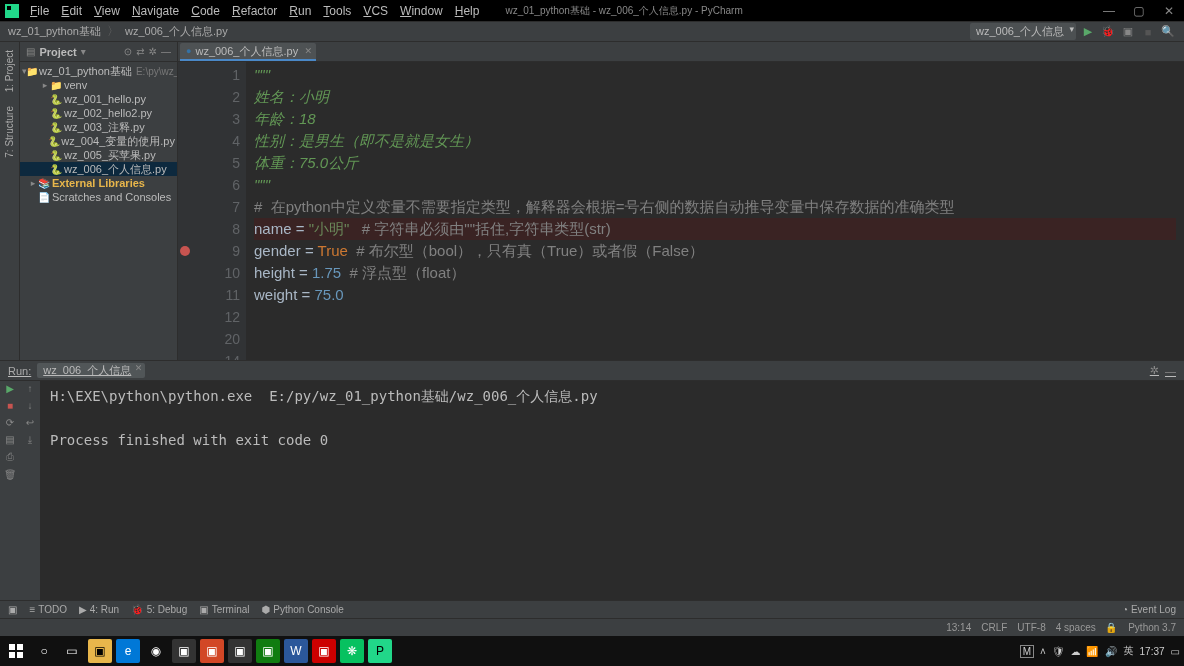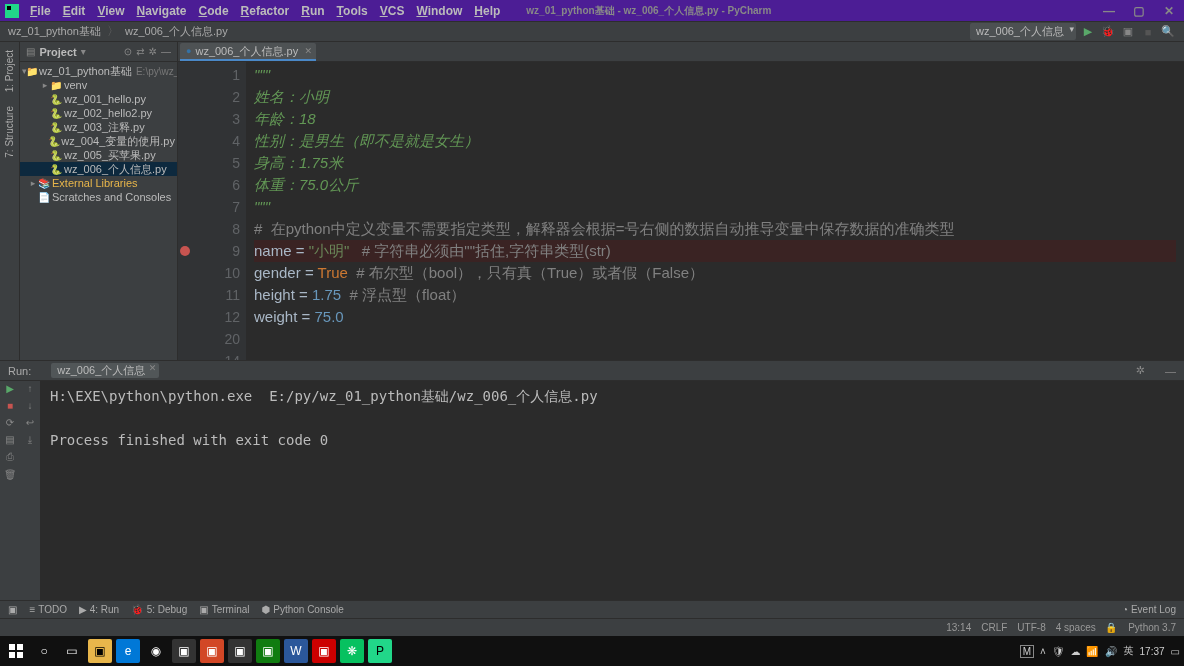--- a/index.html
+++ b/index.html
@@ -1,17 +1,17 @@
 <!DOCTYPE html>
 <html><head>
 <meta charset="utf-8">
 <style>
 * { margin:0; padding:0; box-sizing:border-box; font-family:"Segoe UI","Microsoft YaHei",sans-serif; }
 body { width:1184px; height:666px; background:#2b2b2b; color:#bbbbbb; font-size:12px; overflow:hidden; display:flex; flex-direction:column; }
-.titlebar { height:22px; background:#4c1d95; display:flex; align-items:center; border-bottom:1px solid #2d2d2d;font-weight:bold; }
+.titlebar { height:22px; background:#000000; display:flex; align-items:center; border-bottom:1px solid #2d2d2d; }
 .titlebar .logo { width:16px; height:16px; margin:0 4px; display:flex; align-items:center; justify-content:center; }
 .menu { display:flex; align-items:center; height:100%; }
 .menu-item { padding:0 6px; color:#bbbbbb; cursor:default; line-height:22px; }
 .title-text { margin-left:20px; color:#888; font-size:10px; flex:1; }
 .winctrl { display:flex; }
 .winctrl span { width:30px; text-align:center; color:#888; line-height:22px; }
 .navbar { height:20px; background:#3c3f41; display:flex; align-items:center; border-bottom:1px solid #2d2d2d; padding:0 8px; gap:4px; }
 .navbar .crumb { color:#aaa; font-size:11px; }
 .navbar .sep { color:#666; margin:0 2px; }
 .navbar .spacer { flex:1; }
@@ -26,21 +26,21 @@
 .proj-head .ptitle { font-size:11px; color:#bbbbbb; font-weight:bold; }
 .proj-head .pact { color:#888; font-size:10px; cursor:default; }
 .proj-head .psp { flex:1; }
 .tree { flex:1; overflow:auto; font-size:11px; padding:2px 0; }
 .tree-row { display:flex; align-items:center; height:14px; padding:0 2px; white-space:nowrap; }
 .tree-row.sel { background:#0d293e; }
 .tree-row .ind { display:inline-block; }
 .tree-row .tw { width:10px; text-align:center; color:#888; font-size:9px; }
 .tree-row .fic { width:14px; text-align:center; font-size:10px; }
 .tree-row .lab { color:#bbbbbb; }
-.tree-row .lib { color:#e8b64b; }
+.tree-row .lib { color:#e8b64b;font-weight:bold; }
 .tree-row .sec { color:#787878; font-size:10px; margin-left:4px; }
 .editor-wrap { flex:1; display:flex; flex-direction:column; min-width:0; }
 .tabbar { height:20px; background:#3c3f41; display:flex; align-items:flex-end; border-bottom:1px solid #2d2d2d; }
 .etab { height:18px; background:#515658; padding:0 18px 0 6px; border-radius:2px 2px 0 0; font-size:11px; color:#bbbbbb; display:flex; align-items:center; margin-left:2px; position:relative; }
 .etab.active { background:#4e5254; border-bottom:2px solid #4a88c7; }
 .etab .x { position:absolute; right:4px; font-size:9px; color:#888; }
 .editor { flex:1; display:flex; background:#2b2b2b; min-height:0; overflow:hidden; }
 .gutter { width:50px; background:#313335; text-align:right; padding:2px 6px 0 0; color:#606366; font-family:Consolas,monospace; font-size:14px; line-height:22px; }
 .gutter .ln { height:22px; position:relative; }
 .bp { position:absolute; left:-16px; top:6px; width:10px; height:10px; background:#c75450; border-radius:50%; }
@@ -49,21 +49,21 @@
 .code .cl { height:22px; white-space:pre; }
 .cl.bpline { background:#3a2323; }
 .doc { color:#629755; font-style:italic; }
 .cmt { color:#808080; }
 .kw { color:#cc7832; }
 .str { color:#6a8759; }
 .num { color:#6897bb; }
 .id { color:#a9b7c6; }
 .op { color:#a9b7c6; }
 .runpanel { height:240px; display:flex; flex-direction:column; border-top:1px solid #2d2d2d; }
-.runhead { height:20px; background:#3c3f41; display:flex; align-items:center; padding:0 8px; gap:20px; border-bottom:1px solid #2d2d2d; }
+.runhead { height:20px; background:#3c3f41; display:flex; align-items:center; padding:0 8px; gap:6px; border-bottom:1px solid #2d2d2d;text-decoration:underline; }
 .runhead .rlab { font-size:11px; color:#aaa; }
 .runhead .rtab { background:#515658; padding:0 14px 0 6px; font-size:11px; border-radius:2px; position:relative; }
 .runhead .rtab .x { position:absolute; right:3px; font-size:9px; color:#888; }
 .runhead .rsp { flex:1; }
 .runhead .ric { color:#888; font-size:11px; }
 .runbody { flex:1; display:flex; background:#2b2b2b; }
 .runrail { width:20px; background:#3c3f41; display:flex; flex-direction:column; align-items:center; padding-top:2px; gap:6px; }
 .runrail2 { width:20px; background:#3c3f41; display:flex; flex-direction:column; align-items:center; padding-top:2px; gap:6px; }
 .runrail span,.runrail2 span { font-size:10px; color:#888; }
 .console { flex:1; padding:4px 10px; font-family:Consolas,monospace; font-size:14px; line-height:22px; color:#bbbbbb; white-space:pre; }
@@ -228,21 +228,20 @@
           <div class="ln">11</div>
           <div class="ln">12</div>
           <div class="ln">20</div>
           <div class="ln">14</div>
         </div>
       <div class="code">
           <div class="cl"><span class="doc">"""</span></div>
           <div class="cl"><span class="doc">姓名：小明</span></div>
           <div class="cl"><span class="doc">年龄：18</span></div>
           <div class="cl"><span class="doc">性别：是男生（即不是就是女生）</span></div>
-          <div class="cl"><span class="doc">身高：1.75米</span></div>
           <div class="cl"><span class="doc">体重：75.0公斤</span></div>
           <div class="cl"><span class="doc">"""</span></div>
           <div class="cl"><span class="cmt">#  在python中定义变量不需要指定类型，解释器会根据=号右侧的数据自动推导变量中保存数据的准确类型</span></div>
           <div class="cl bpline"><span class="id">name</span> <span class="op">=</span> <span class="str">"小明"</span>   <span class="cmt"># 字符串必须由""括住,字符串类型(str)</span></div>
           <div class="cl"><span class="id">gender</span> <span class="op">=</span> <span class="kw">True</span>  <span class="cmt"># 布尔型（bool），只有真（True）或者假（False）</span></div>
           <div class="cl"><span class="id">height</span> <span class="op">=</span> <span class="num">1.75</span>  <span class="cmt"># 浮点型（float）</span></div>
           <div class="cl"><span class="id">weight</span> <span class="op">=</span> <span class="num">75.0</span></div>
           <div class="cl">&nbsp;</div>
         </div>
     </div>

